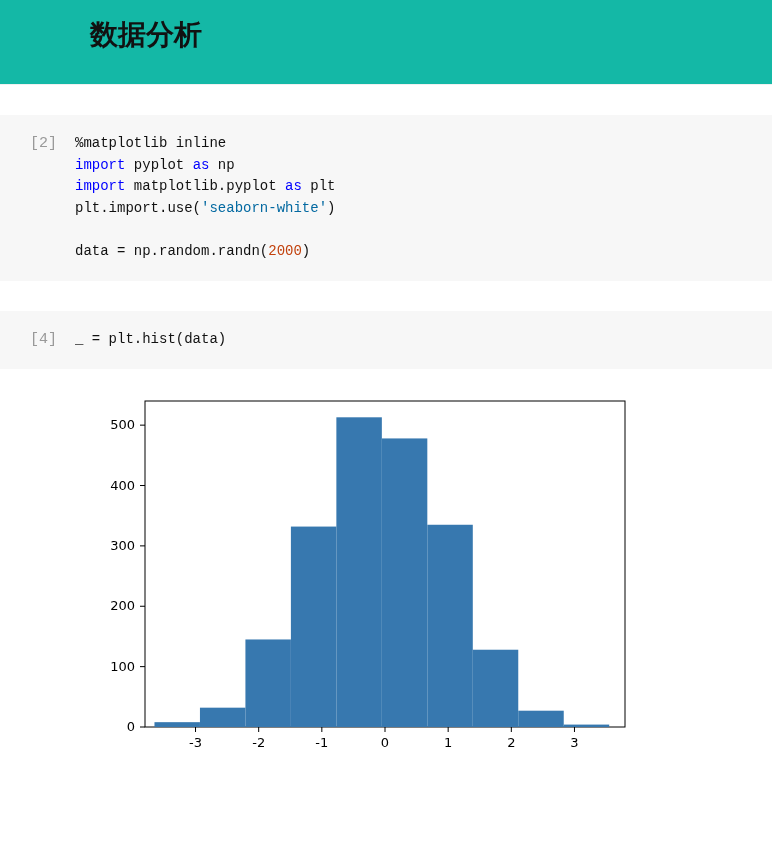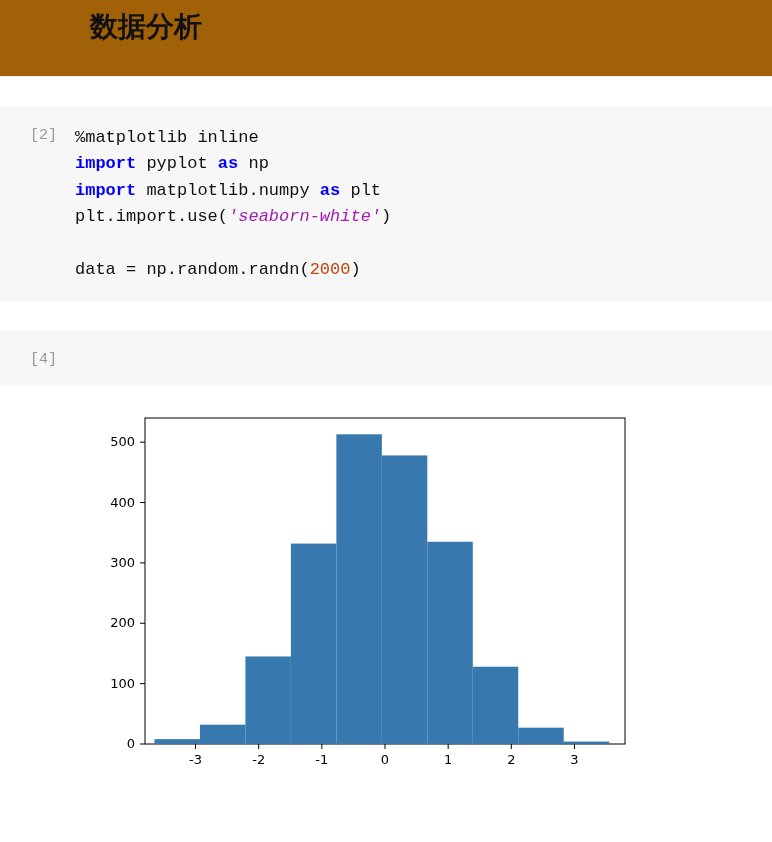--- a/index.html
+++ b/index.html
@@ -7,22 +7,22 @@
       padding: 0;
       box-sizing: border-box;
     }
     body {
       background: #ffffff;
       font-family: -apple-system, BlinkMacSystemFont, "Segoe UI", Helvetica, Arial, sans-serif;
       padding: 0;
       width: 772px;
     }
     .markdown-cell {
-      background: #a16207;
-      padding: 8px 20px 30px 90px;
+      background: #14b8a6;
+      padding: 16px 20px 30px 90px;
       border-bottom: 1px solid #f0f0f0;
     }
     .markdown-cell h2 {
       font-size: 28px;
       font-weight: 700;
       color: #111;
     }
     .code-cell {
       background: #f7f7f7;
       margin-top: 30px;
@@ -35,28 +35,28 @@
       font-family: "SFMono-Regular", Consolas, "Liberation Mono", Menlo, monospace;
       font-size: 15px;
       min-width: 55px;
       text-align: right;
       padding-right: 18px;
       padding-top: 2px;
       user-select: none;
     }
     .code-area {
       font-family: "SFMono-Regular", Consolas, "Liberation Mono", Menlo, monospace;
-      font-size: 17px;
+      font-size: 14px;
       line-height: 1.55;
       color: #111;
       white-space: pre;
       flex: 1;
     }
-    .code-area .kw { color: #0000ff; font-weight: bold; }
-    .code-area .str-red { color: #a21caf; font-style: italic; }
+    .code-area .kw { color: #0000ff; font-weight: normal; }
+    .code-area .str-red { color: #0369a1; }
     .code-area .num { color: #c2410c; }
     .output-cell {
       padding: 20px 20px 0 90px;
     }
     .chart-container {
       width: 550px;
       height: 370px;
       position: relative;
     }
     svg { display: block; }
@@ -73,28 +73,29 @@
 <body>
 
 <div class="markdown-cell">
   <h2>数据分析</h2>
 </div>
 
 <div class="code-cell">
   <div class="prompt">[2]</div>
   <div class="code-area"><span>%matplotlib inline
 </span><span class="kw">import</span><span> pyplot </span><span class="kw">as</span><span> np
-</span><span class="kw">import</span><span> matplotlib.numpy </span><span class="kw">as</span><span> plt
+</span><span class="kw">import</span><span> matplotlib.pyplot </span><span class="kw">as</span><span> plt
 </span><span>plt.import.use(</span><span class="str-red">'seaborn-white'</span><span>)
 
 </span><span>data = np.random.randn(</span><span class="num">2000</span><span>)</span></div>
 </div>
 
 <div class="code-cell">
   <div class="prompt">[4]</div>
+  <div class="code-area"><span>_ = plt.hist(data)</span></div>
 </div>
 
 <div class="output-cell">
   <div class="chart-container">
     <svg id="chart-svg" width="550" height="370">
         <rect x="55" y="12" width="480" height="326" class="frame"></rect>
         <rect x="64.47368421052632" y="333.1703703703704" width="45.4736842105263" height="4.829629629629608" class="bar"></rect>
         <rect x="109.94736842105262" y="318.68148148148146" width="45.47368421052634" height="19.318518518518545" class="bar"></rect>
         <rect x="155.42105263157896" y="250.46296296296293" width="45.47368421052627" height="87.53703703703707" class="bar"></rect>
         <rect x="200.89473684210523" y="137.57037037037037" width="45.47368421052636" height="200.42962962962963" class="bar"></rect>

